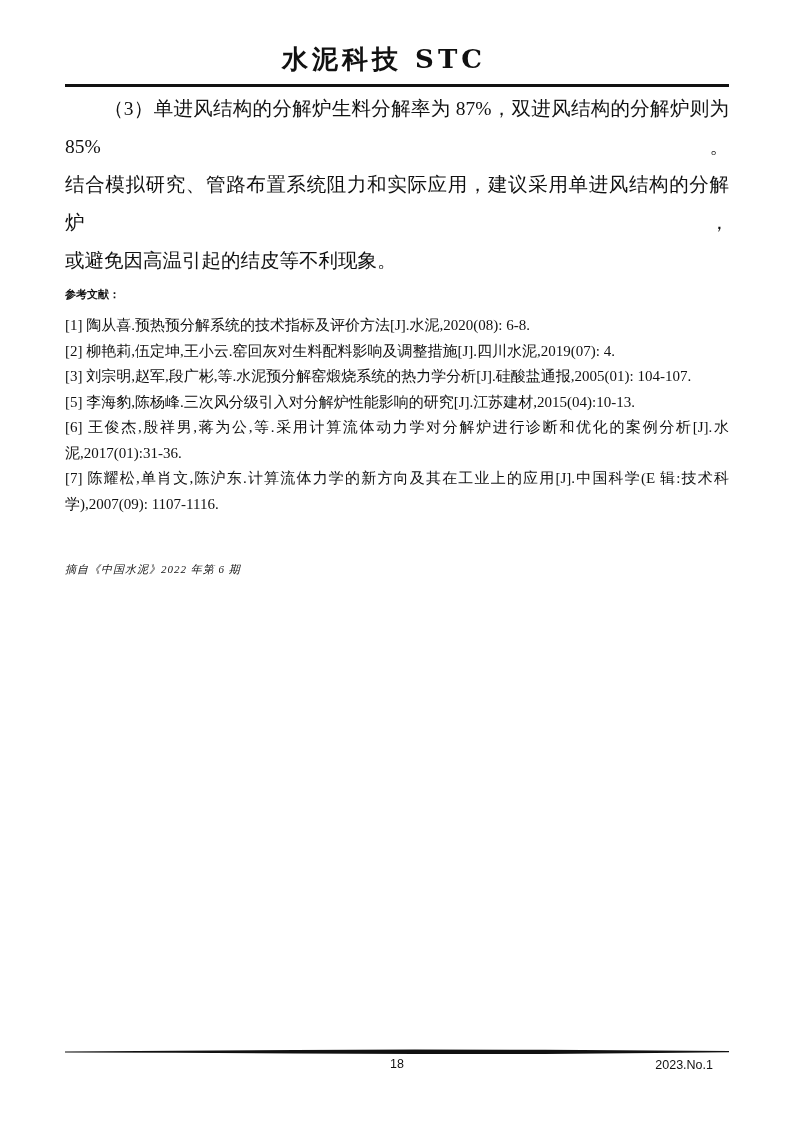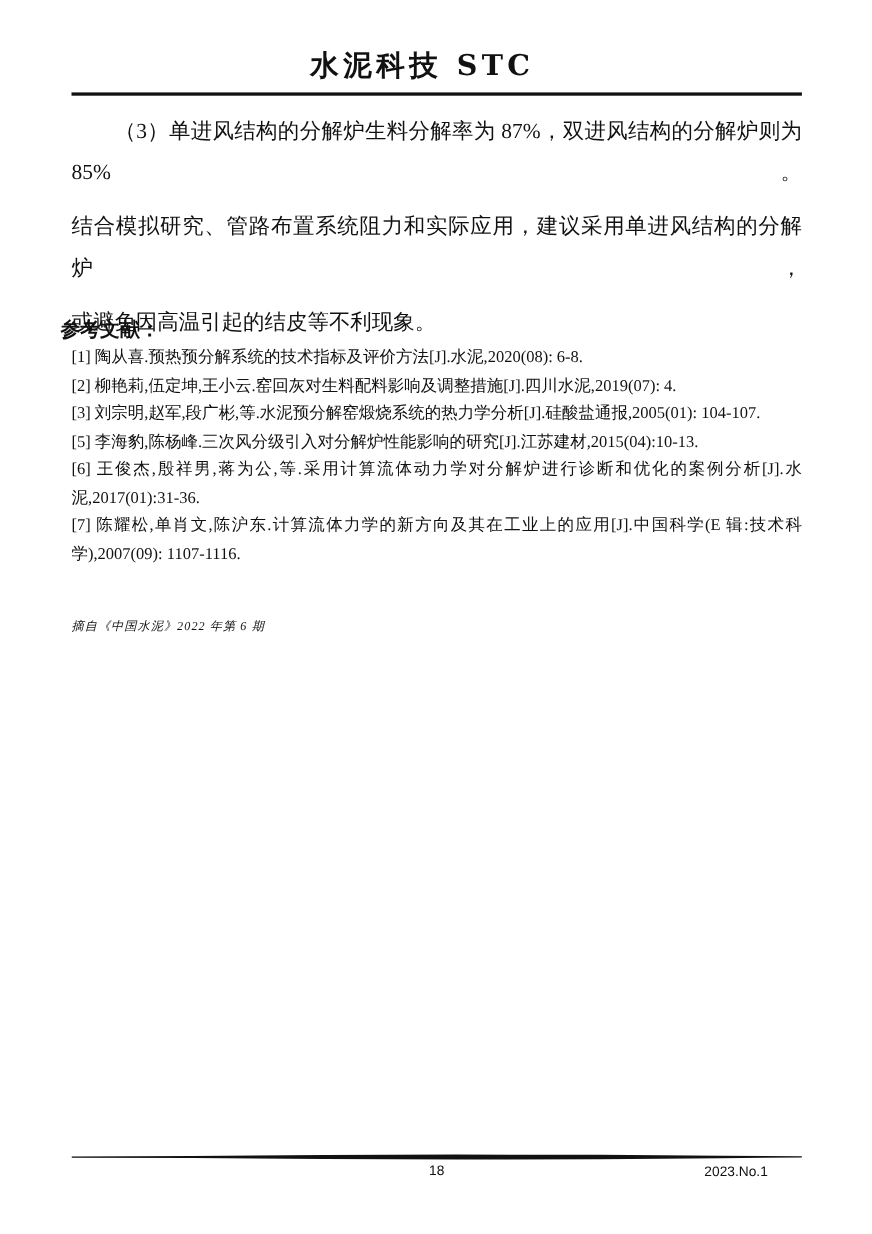--- a/index.html
+++ b/index.html
@@ -15,28 +15,28 @@
   .header-rule {
     position: absolute; top: 84px; left: 65px; width: 664px;
     border-top: 3px solid #111111;
   }
 
   
   .body-paragraph {
     position: absolute; top: 90px; left: 65px; width: 664px;
     font-size: 19.5px; line-height: 38px;
   }
-  .pline { width: 100%; margin-top: 11px; }
+  .pline { width: 100%; }
   .pline.just { text-align: justify; text-align-last: justify; }
   .pline.indent { text-indent: 2em; }
 
   
   .refs-heading {
-    position: absolute; top: 287px; left: 55px; width: 664px;
-    font-size: 18px; font-weight: bold;
+    position: absolute; top: 287px; left: 65px; width: 664px;
+    font-size: 11px; font-weight: bold;
   }
   .refs-list {
     position: absolute; top: 313px; left: 65px; width: 664px;
     list-style: none; font-size: 15px; line-height: 25.5px;
   }
   .refs-list li { text-align: justify; }
 
   
   .source-note {
     position: absolute; top: 562px; left: 65px; width: 664px;
@@ -44,21 +44,21 @@
   }
 
   
   .footer-rule-svg { position: absolute; top: 1048px; left: 65px; }
   .page-number {
     position: absolute; top: 1057px; left: 65px; width: 664px;
     text-align: center; font-size: 12.5px;
     font-family: "Liberation Sans", sans-serif;
   }
   .issue-label {
-    position: absolute; top: 1058px; left: 50px; width: 648px;
+    position: absolute; top: 1058px; left: 65px; width: 648px;
     text-align: right; font-size: 12.5px;
     font-family: "Liberation Sans", sans-serif;
   }
 </style>
 </head>
 <body>
 
 <div class="journal-title">水泥科技 STC</div>
 <div class="header-rule"></div>
 

